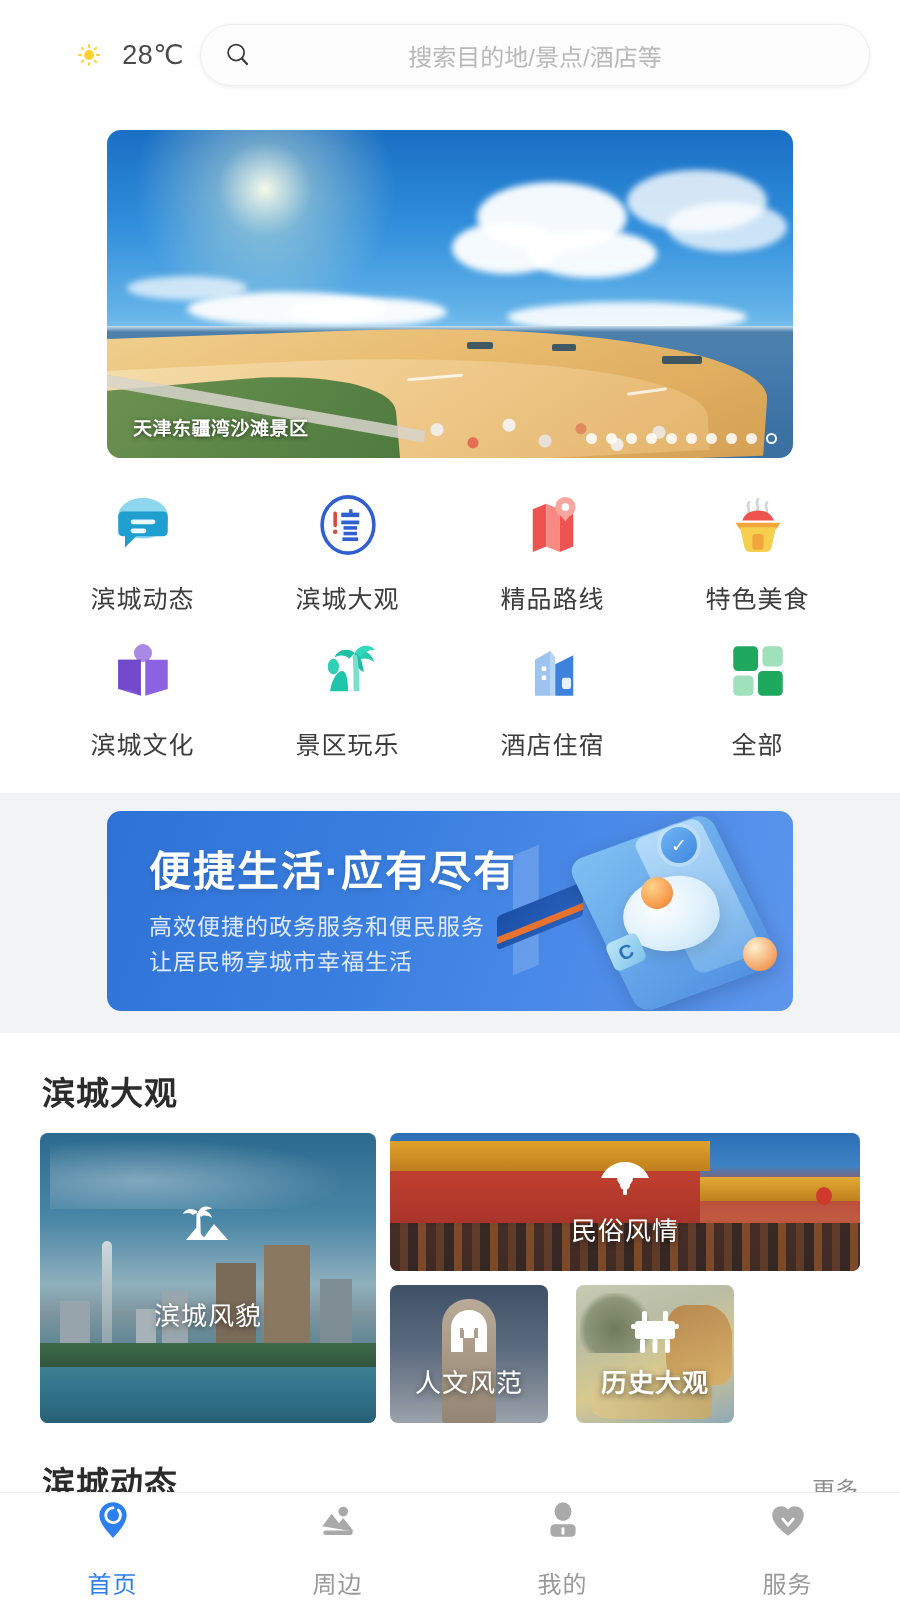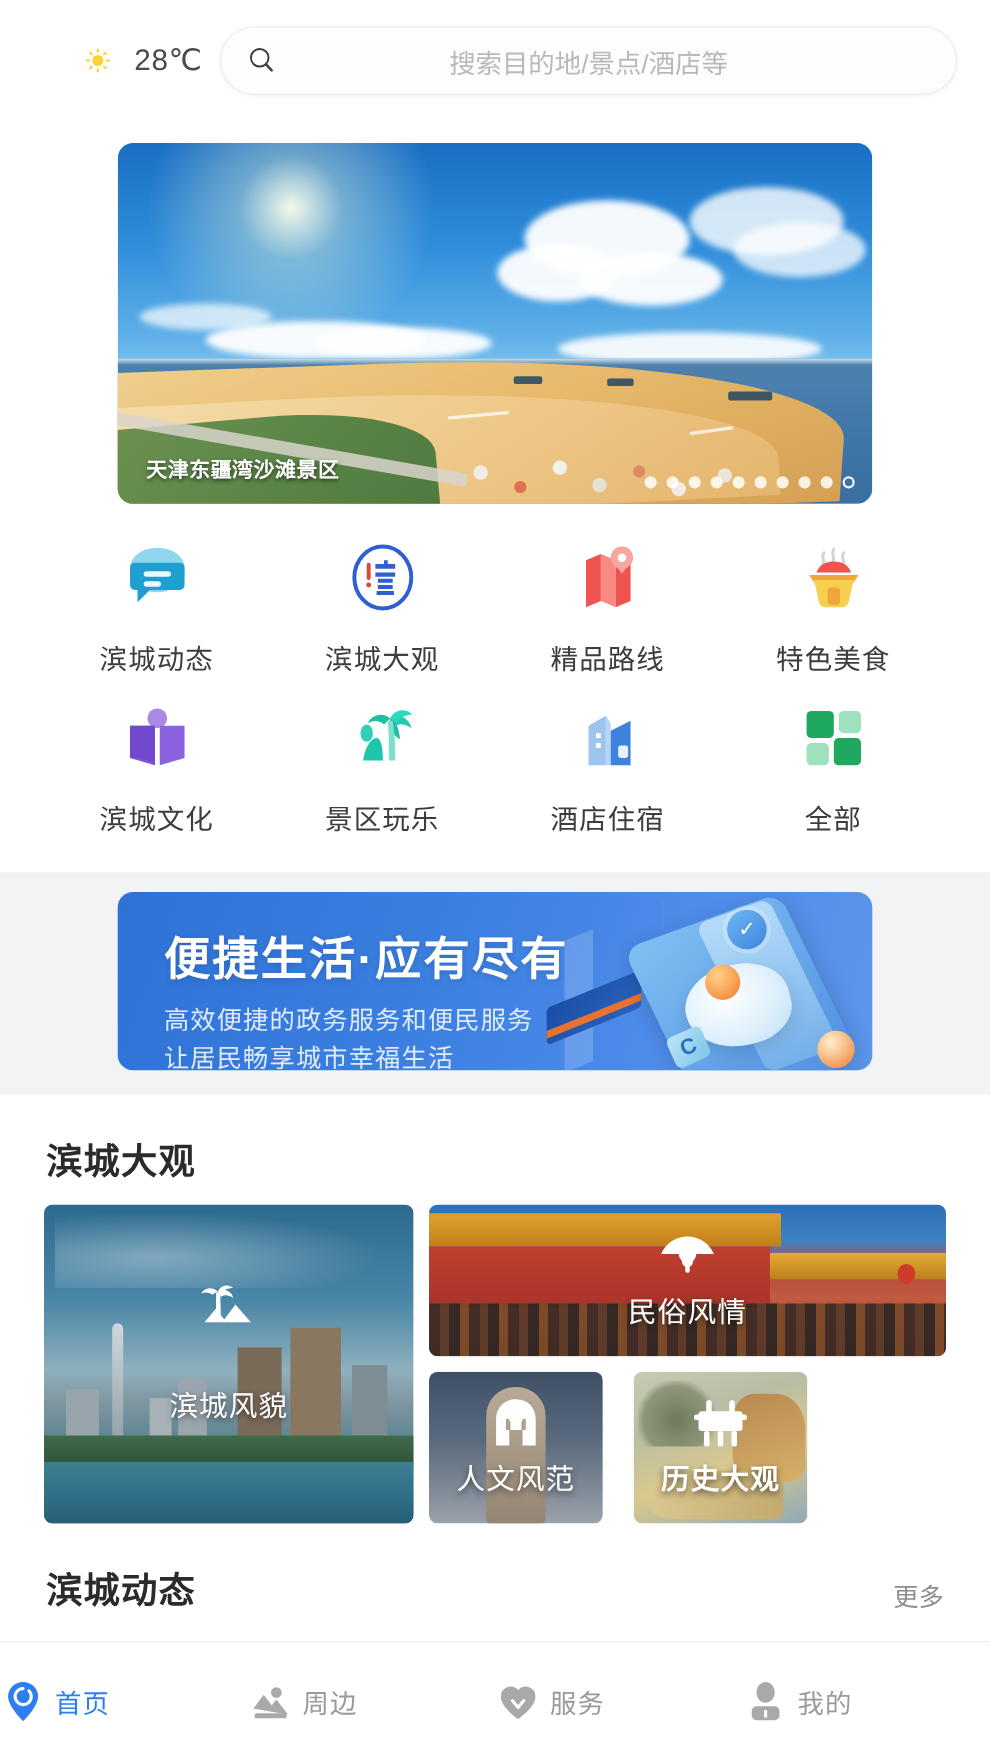--- a/index.html
+++ b/index.html
@@ -151,21 +151,21 @@
   .grid-cell {
     display: flex; flex-direction: column; align-items: center; gap: 18px;
     cursor: pointer;
   }
   .grid-ico { width: 72px; height: 72px; display: block; }
   .grid-label { font-size: 25px; color: #3d3d3d; letter-spacing: 1px; }
 
   
   .promo-outer { background: #f2f3f5; padding: 18px 0 22px; margin-top: 18px; }
   .promo {
-    width: 686px; height: 162px; margin: 0 auto;
+    width: 686px; height: 200px; margin: 0 auto;
     border-radius: 14px; overflow: hidden; position: relative;
     background: linear-gradient(110deg, #2f72d6 0%, #3a7fe0 40%, #4b8ae8 68%, #5d96ec 100%);
     cursor: pointer;
   }
   .promo .deco-lines {
     position: absolute; right: 190px; top: 26px; width: 90px; height: 120px;
     background:
       linear-gradient(90deg, rgba(255,255,255,.35) 0 26px, transparent 26px) 0 0/100% 10px repeat-y;
     transform: skewY(-22deg); opacity: .5;
   }
@@ -344,22 +344,22 @@
     border-radius: 40% 30% 10% 20%;
   }
 
   
   .tabbar {
     position: absolute; left: 0; right: 0; bottom: 0; height: 108px;
     background: #ffffff; border-top: 1px solid #ebebeb;
     display: flex;
   }
   .tab {
-    flex: 1; display: flex; flex-direction: row; align-items: center;
-    justify-content: flex-start; gap: 8px; cursor: pointer;
+    flex: 1; display: flex; flex-direction: column; align-items: center;
+    justify-content: flex-end; gap: 24px; cursor: pointer;
   }
   .tab-ico { width: 42px; height: 42px; display: block; }
   .tab-label { font-size: 24px; color: #9a9a9a; letter-spacing: 1px; }
   .tab.active .tab-label { color: #2d7ff0; }
 </style>
 </head>
 <body>
 
 <div class="phone">
 
@@ -635,28 +635,28 @@
     <div class="tab">
       <svg class="tab-ico" viewBox="0 0 40 40">
         <path d="M5 26l9-12 7 9 4-5 10 13z" fill="#a9a9a9"></path>
         <circle cx="25" cy="12" r="4.6" fill="#a9a9a9"></circle>
         <rect x="6" y="30" width="28" height="4.4" rx="2.2" fill="#a9a9a9"></rect>
       </svg>
       <span class="tab-label">周边</span>
     </div>
     <div class="tab">
       <svg class="tab-ico" viewBox="0 0 40 40">
-        <path d="M20 35S5 25 5 15.5A8.5 8.5 0 0 1 20 10a8.5 8.5 0 0 1 15 5.5C35 25 20 35 20 35z" fill="#a9a9a9"></path>
-        <path d="M15 19l5 6 5-6" stroke="#ffffff" stroke-width="2.6" fill="none" stroke-linecap="round" stroke-linejoin="round"></path>
-      </svg>
-      <span class="tab-label">服务</span>
-    </div>
-    <div class="tab">
-      <svg class="tab-ico" viewBox="0 0 40 40">
         <ellipse cx="20" cy="12" rx="8" ry="9" fill="#a9a9a9"></ellipse>
         <rect x="8" y="24" width="24" height="12" rx="4" fill="#a9a9a9"></rect>
         <rect x="18.6" y="27" width="2.8" height="7" rx="1.4" fill="#ffffff"></rect>
       </svg>
       <span class="tab-label">我的</span>
     </div>
+    <div class="tab">
+      <svg class="tab-ico" viewBox="0 0 40 40">
+        <path d="M20 35S5 25 5 15.5A8.5 8.5 0 0 1 20 10a8.5 8.5 0 0 1 15 5.5C35 25 20 35 20 35z" fill="#a9a9a9"></path>
+        <path d="M15 19l5 6 5-6" stroke="#ffffff" stroke-width="2.6" fill="none" stroke-linecap="round" stroke-linejoin="round"></path>
+      </svg>
+      <span class="tab-label">服务</span>
+    </div>
   </div>
 
 </div>
 
 </body></html>

